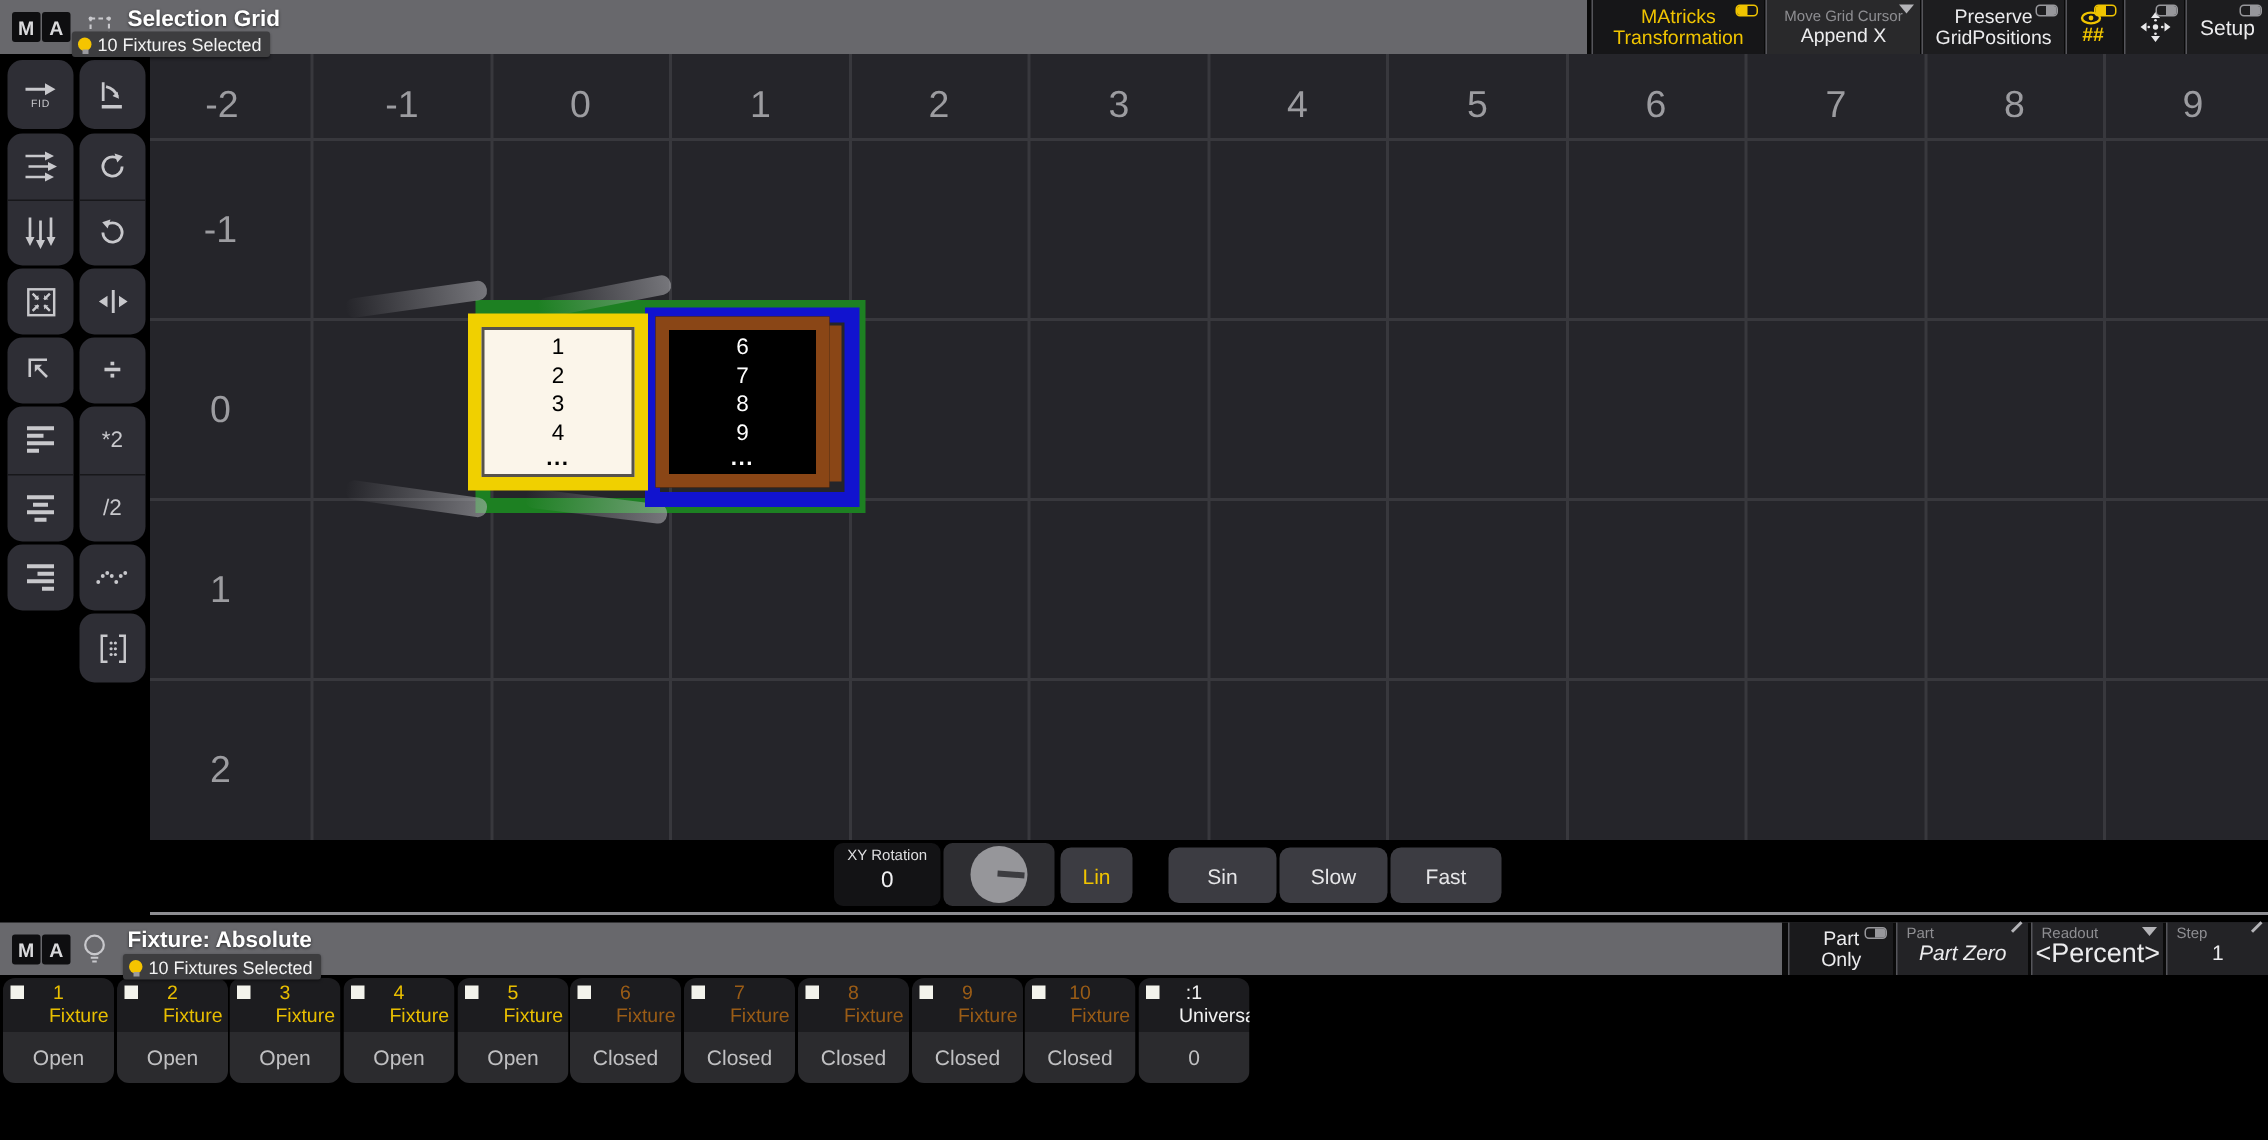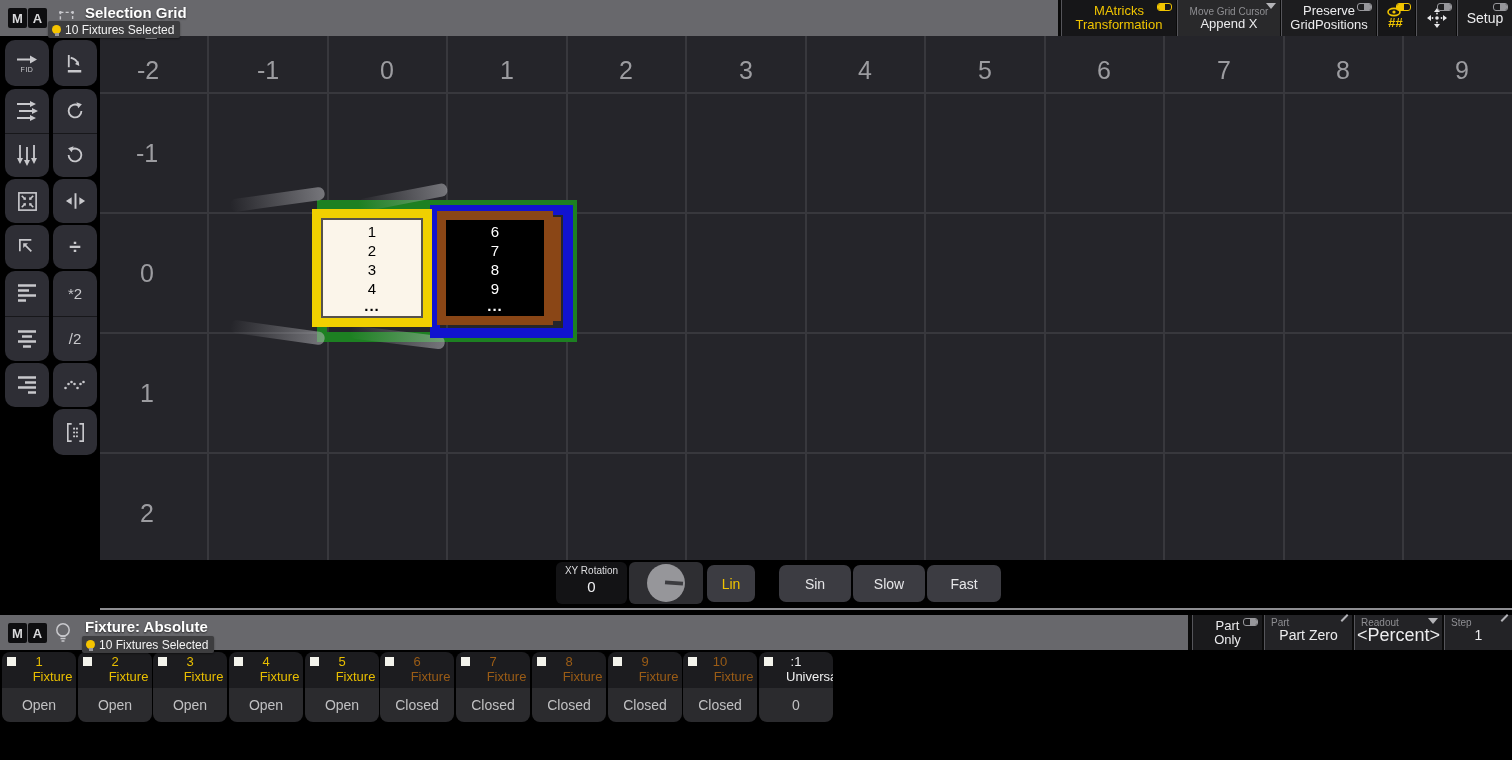--- a/index.html
+++ b/index.html
@@ -383,21 +383,21 @@
     </svg>
     <div class="win-title" style="left:85px; top:3px;">Fixture: Absolute</div>
 
     <div class="tb-btn" style="left:1192px; width:70px; height:35px; background:#1a1a1c;">
       <span>Part</span>
       <span>Only</span>
       <span class="toggle off"></span>
     </div>
     <div class="tb-btn" style="left:1264px; width:88px; height:35px; background:#232326; align-items:flex-start; justify-content:flex-start;">
       <span class="sub" style="padding:2px 0 0 6px;">Part</span>
-      <span style="width:100%; text-align:center; font-size:14px;">Part Zero</span>
+      <span style="width:100%; text-align:center; font-size:14px;font-style:italic;">Part Zero</span>
       <span class="pencil"></span>
     </div>
     <div class="tb-btn" style="left:1354px; width:88px; height:35px; background:#232326; align-items:flex-start; justify-content:flex-start;">
       <span class="sub" style="padding:2px 0 0 6px;">Readout</span>
       <span style="width:100%; text-align:center; font-size:18px;">&lt;Percent&gt;</span>
       <span class="dd-tri"></span>
     </div>
     <div class="tb-btn" style="left:1444px; width:68px; height:35px; background:#232326; align-items:flex-start; justify-content:flex-start;">
       <span class="sub" style="padding:2px 0 0 6px;">Step</span>
       <span style="width:100%; text-align:center; font-size:14px;">1</span>

